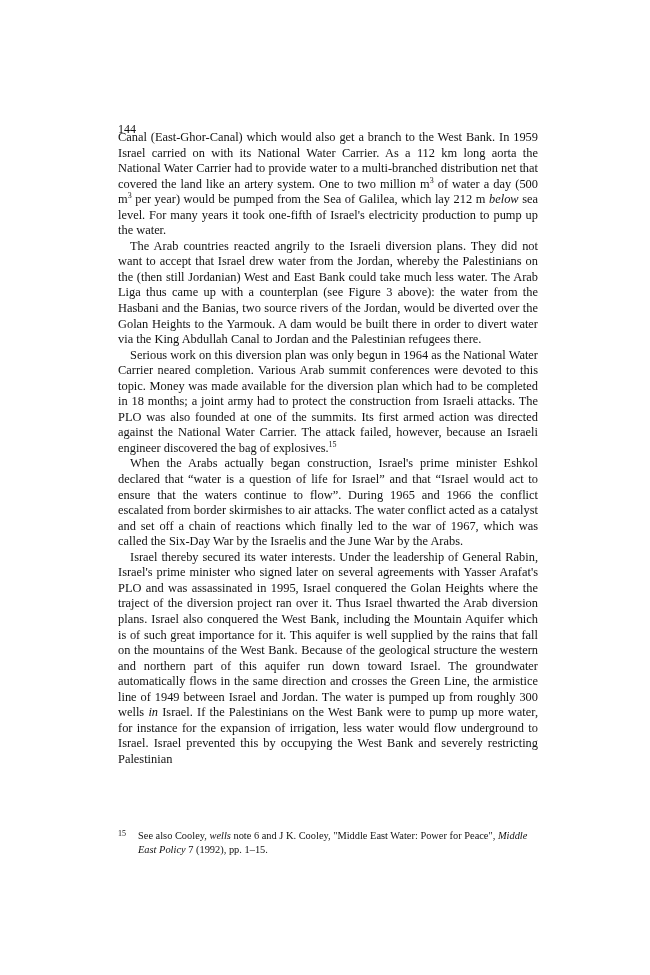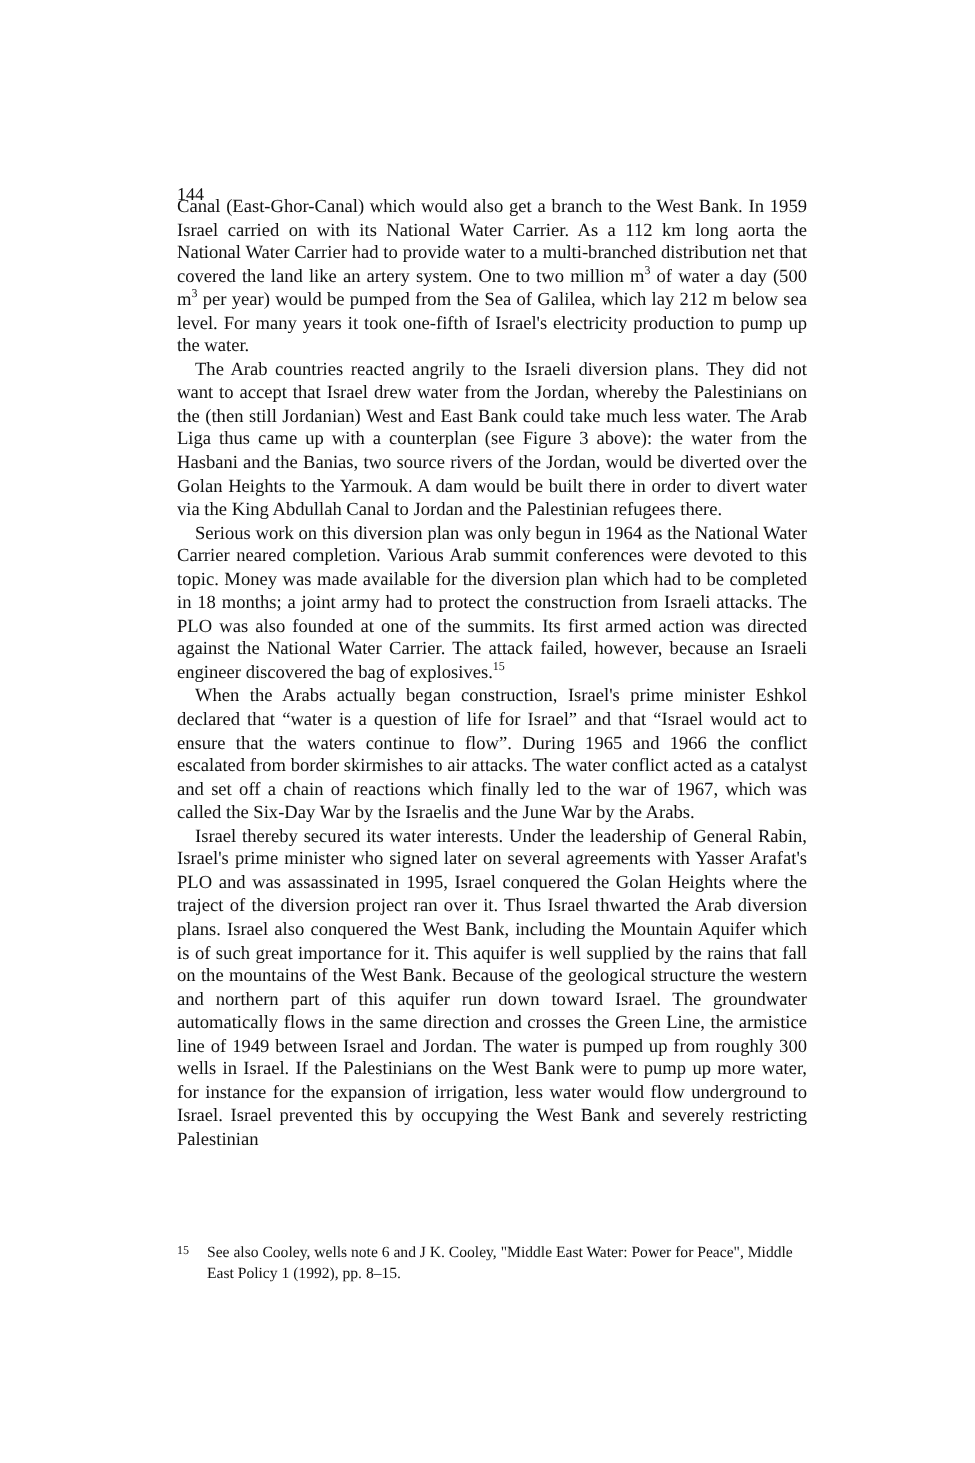--- a/index.html
+++ b/index.html
@@ -8,21 +8,21 @@
   .running-head { position: absolute; top: 122px; left: 118px; width: 420px; height: 18px; font-size: 12px; }
   .page-number { position: absolute; left: 0; top: 0; }
   .running-title { position: absolute; left: 0; right: 0; top: 0; text-align: center; font-style: italic; }
   .body-text { position: absolute; top: 130px; left: 118px; width: 420px; font-size: 12.4px; line-height: 15.55px; text-align: justify; }
   .body-text p { margin: 0; text-indent: 0; }
   .body-text p.indent { text-indent: 12px; }
   sup { font-size: 8px; line-height: 0; vertical-align: super; }
   .footnotes { position: absolute; top: 829px; left: 118px; width: 420px; font-size: 10.4px; line-height: 14px; }
   .footnote { position: relative; padding-left: 20px; }
   .fn-mark { position: absolute; left: 0; top: -2px; font-size: 8px; }
-  .it { }
+  .it { font-style: italic; }
 </style>
 </head>
 <body>
 
 <div class="page">
 
   <div class="running-head">
     <span class="page-number">144</span>
   </div>
 
@@ -34,17 +34,17 @@
     <p class="indent"><span>Serious work on this diversion plan was only begun in 1964 as the National Water Carrier neared completion. Various Arab summit conferences were devoted to this topic. Money was made available for the diversion plan which had to be completed in 18 months; a joint army had to protect the construction from Israeli attacks. The PLO was also founded at one of the summits. Its first armed action was directed against the National Water Carrier. The attack failed, however, because an Israeli engineer discovered the bag of explosives.</span><sup>15</sup></p>
 
     <p class="indent">When the Arabs actually began construction, Israel's prime minister Eshkol declared that “water is a question of life for Israel” and that “Israel would act to ensure that the waters continue to flow”. During 1965 and 1966 the conflict escalated from border skirmishes to air attacks. The water conflict acted as a catalyst and set off a chain of reactions which finally led to the war of 1967, which was called the Six-Day War by the Israelis and the June War by the Arabs.</p>
 
     <p class="indent"><span>Israel thereby secured its water interests. Under the leadership of General Rabin, Israel's prime minister who signed later on several agreements with Yasser Arafat's PLO and was assassinated in 1995, Israel conquered the Golan Heights where the traject of the diversion project ran over it. Thus Israel thwarted the Arab diversion plans. Israel also conquered the West Bank, including the Mountain Aquifer which is of such great importance for it. This aquifer is well supplied by the rains that fall on the mountains of the West Bank. Because of the geological structure the western and northern part of this aquifer run down toward Israel. The groundwater automatically flows in the same direction and crosses the Green Line, the armistice line of 1949 between Israel and Jordan. The water is pumped up from roughly 300 wells </span><span class="it">in</span><span> Israel. If the Palestinians on the West Bank were to pump up more water, for instance for the expansion of irrigation, less water would flow underground to Israel. Israel prevented this by occupying the West Bank and severely restricting Palestinian</span></p>
   </div>
 
   <div class="footnotes">
     <div class="footnote">
       <span class="fn-mark">15</span>
-      <span>See also Cooley, </span><span class="it">wells</span><span> note 6 and J K. Cooley, "Middle East Water: Power for Peace", </span><span class="it">Middle East Policy</span><span> 1 (1992), pp. 8–15.</span>
+      <span>See also Cooley, </span><span class="it">wells</span><span> note 6 and J K. Cooley, "Middle East Water: Power for Peace", </span><span class="it">Middle East Policy</span><span> 7 (1992), pp. 1–15.</span>
     </div>
   </div>
 
 </div>
 
 </body></html>

